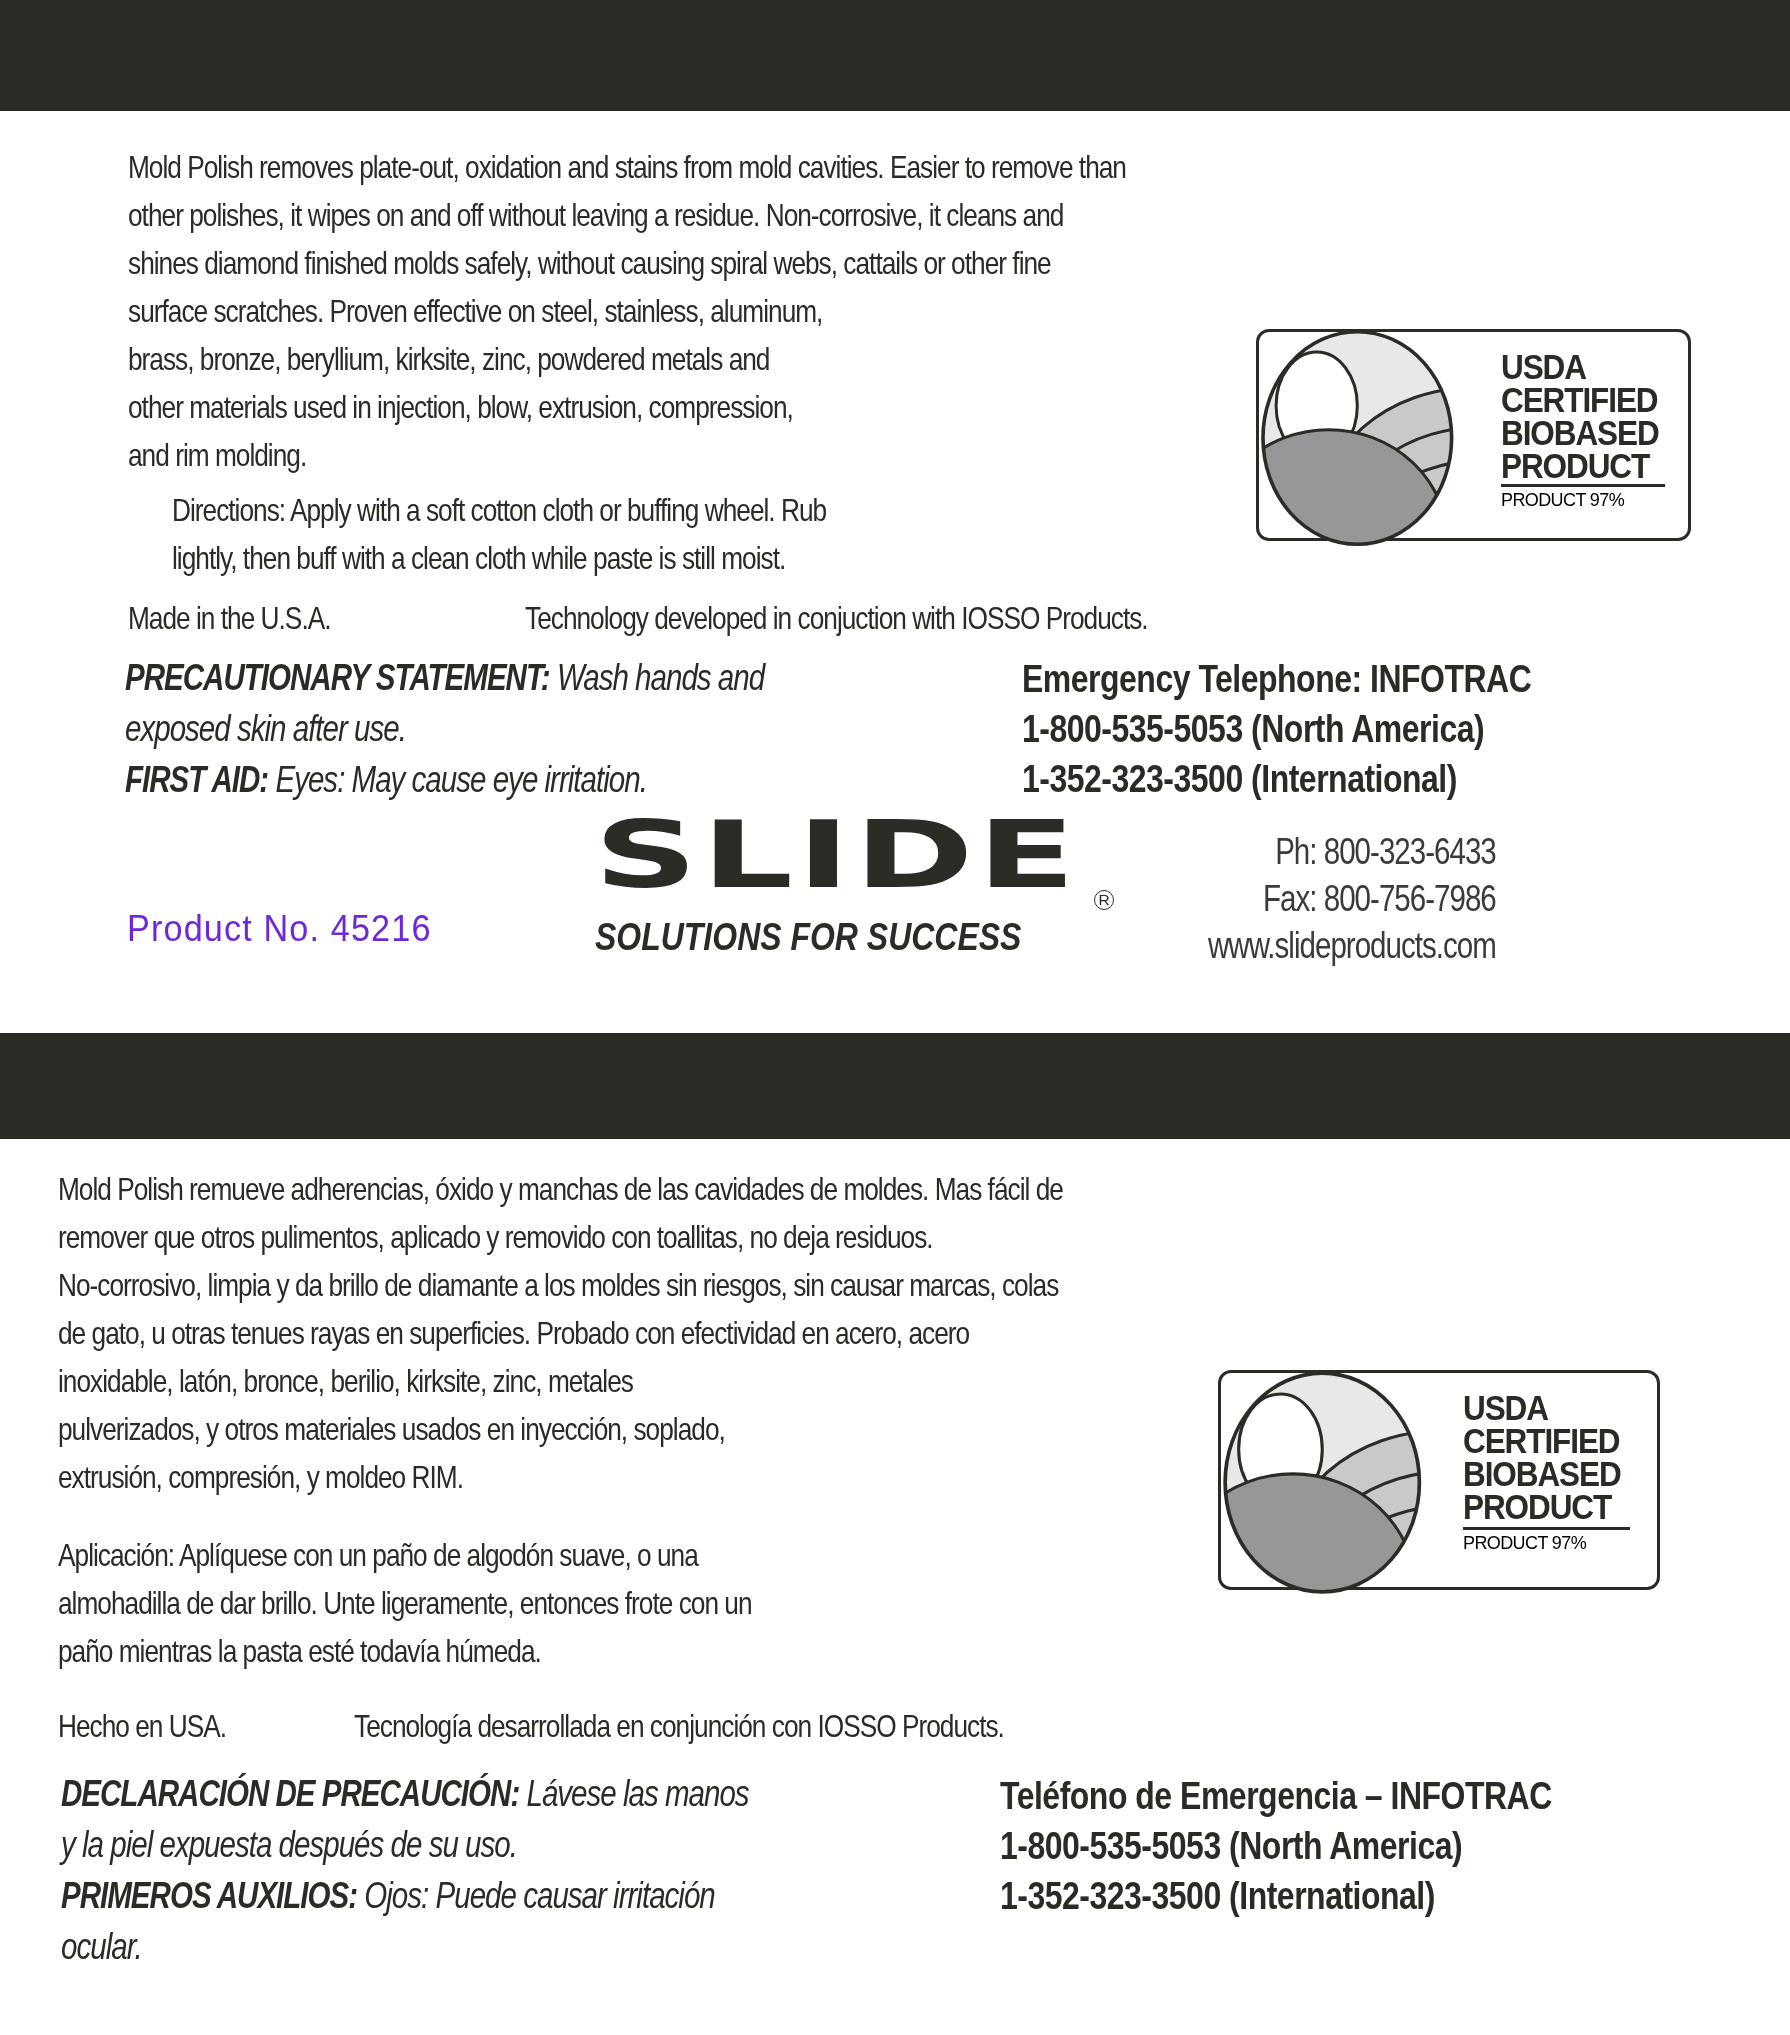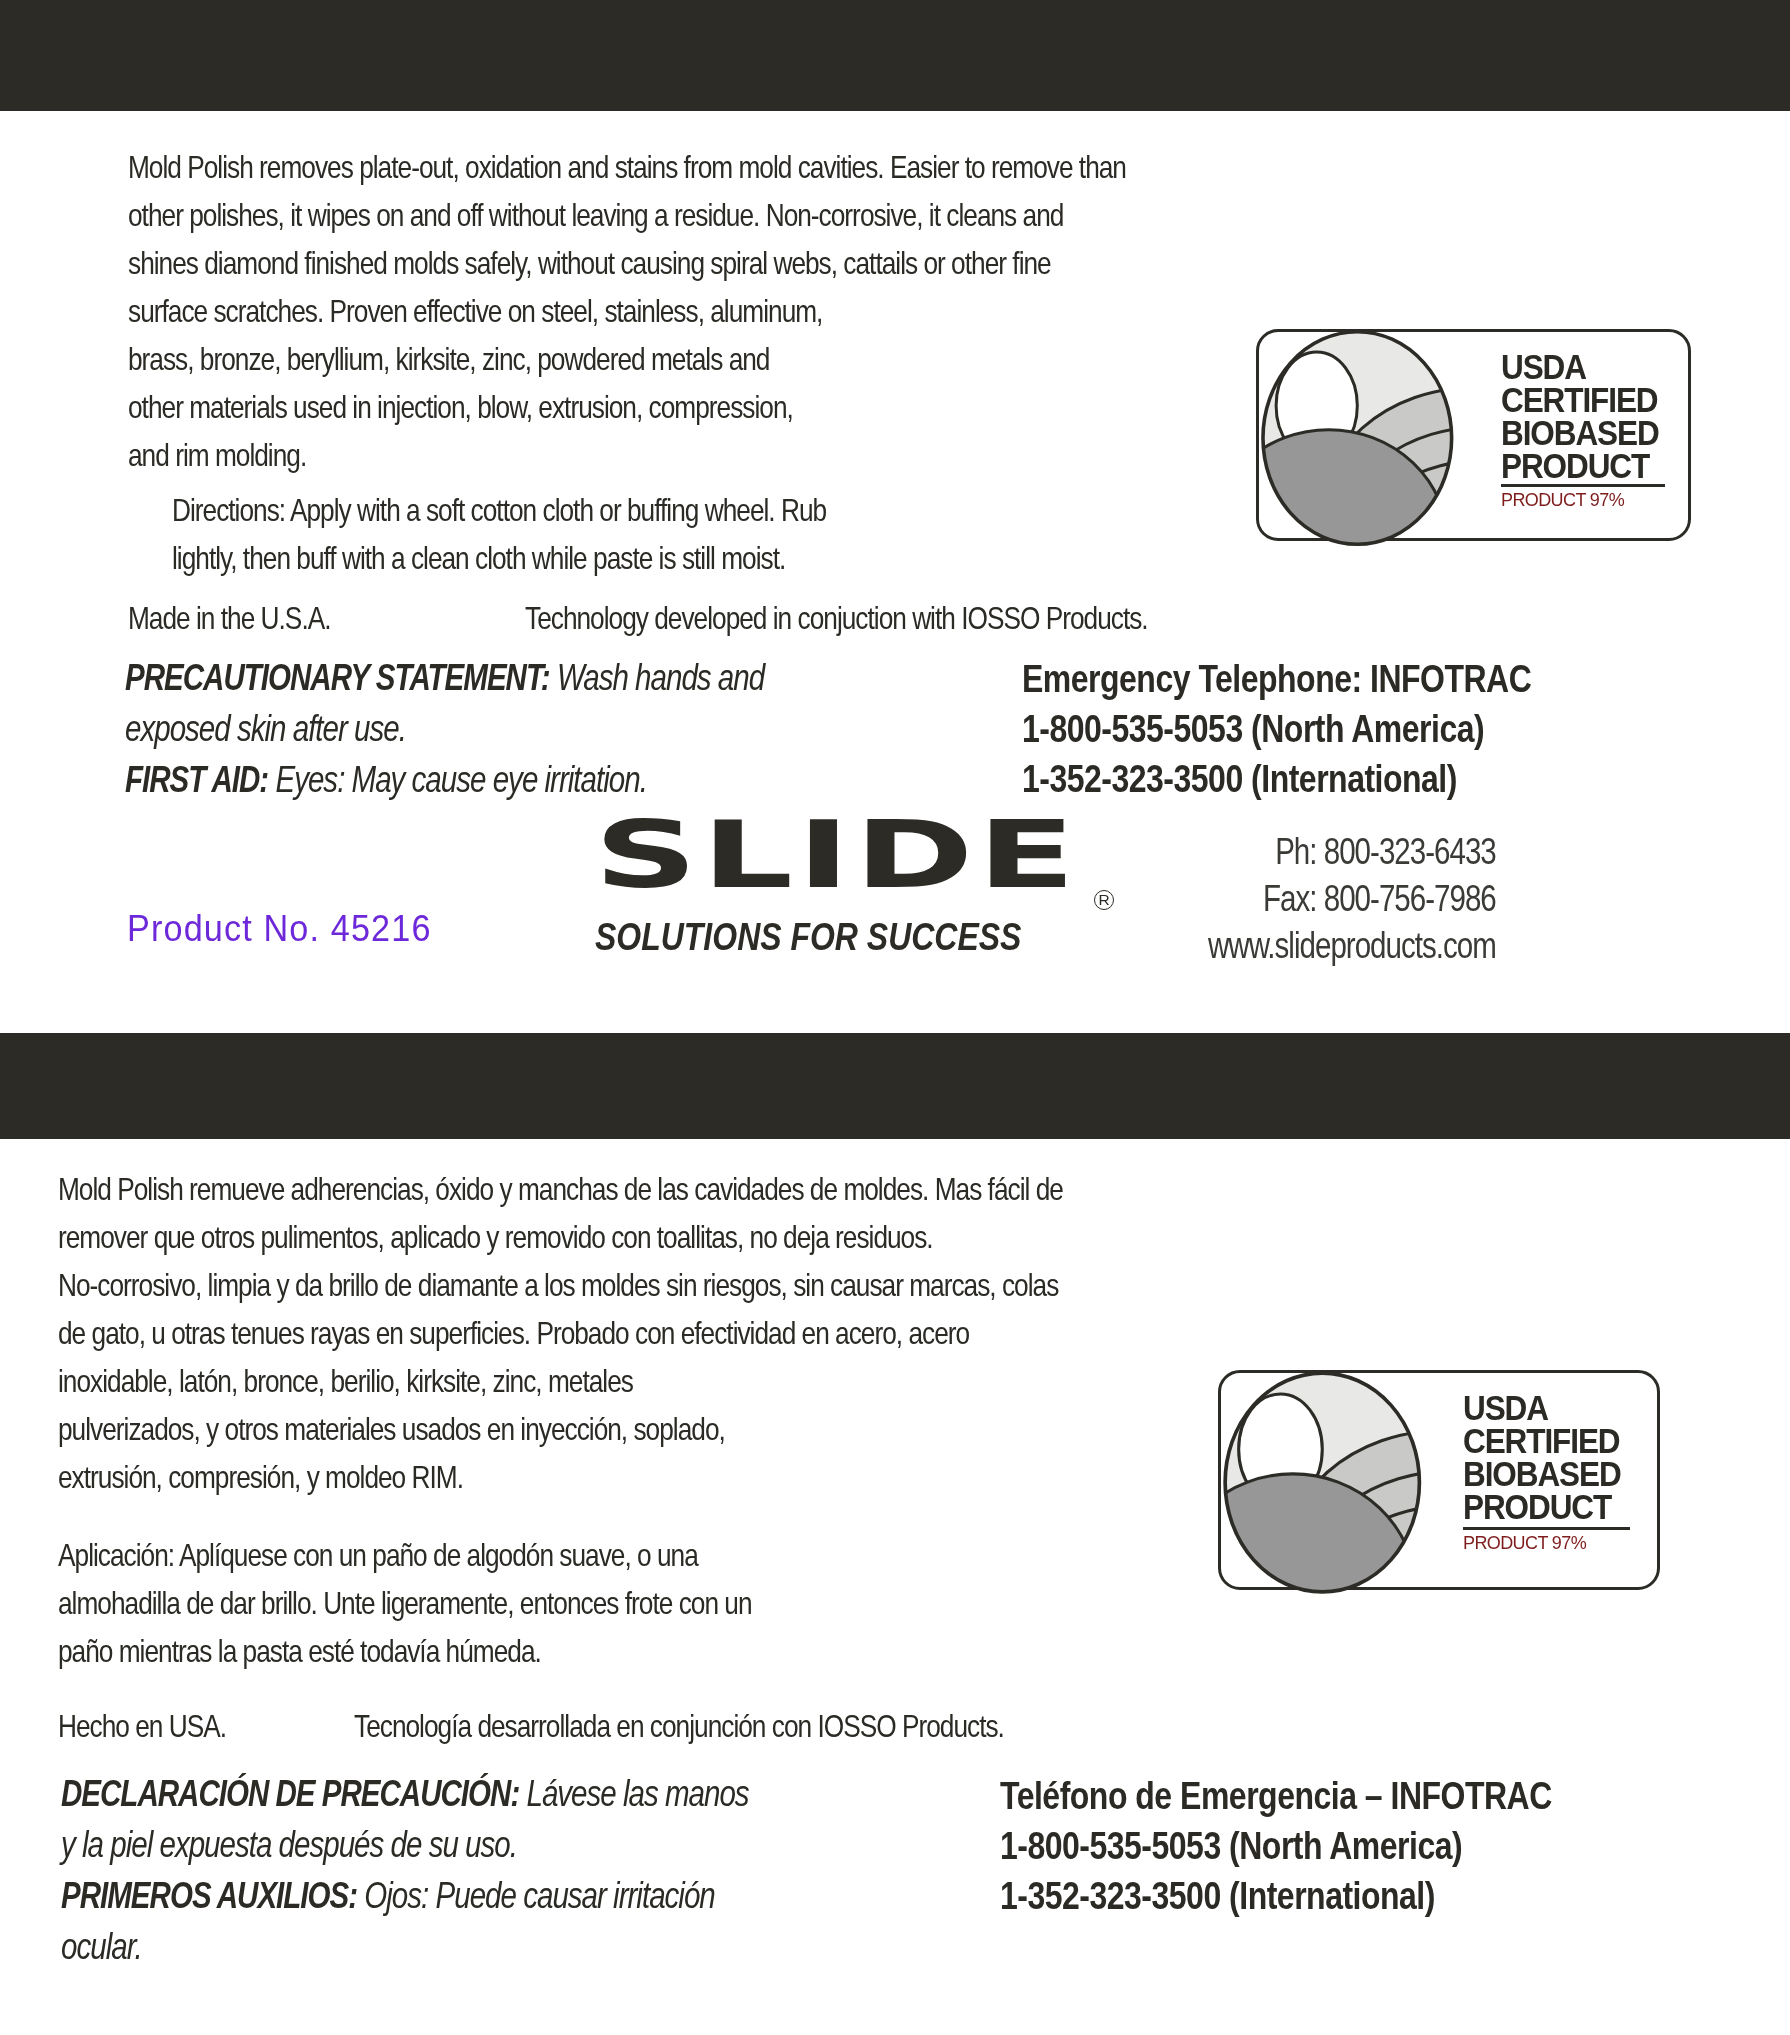--- a/index.html
+++ b/index.html
@@ -7,24 +7,24 @@
          font-family: "Liberation Sans", "DejaVu Sans", sans-serif; color: #2b2a25; }
   .bar { position: absolute; left: 0; width: 1791px; background: #2c2b26; }
   .abs { position: absolute; }
   .body-text { font-size: 32px; line-height: 48px; letter-spacing: -1.2px;
                transform-origin: 0 0; white-space: nowrap; }
   .line { display: block; }
   .condensed { transform: scaleX(0.82); transform-origin: 0 0; display: inline-block; }
   .small-text { font-size: 36px; line-height: 51px; letter-spacing: -1.2px; white-space: nowrap; font-style: italic; }
   .bold { font-weight: bold; }
   .emerg { font-size: 39px; line-height: 50px; font-weight: bold; letter-spacing: -0.6px; white-space: nowrap; }
-  .usda-box { position: absolute; border: 3px solid #2c2b26; border-radius: 22px; background: #fff; box-sizing: border-box; }
+  .usda-box { position: absolute; border: 3px solid #2c2b26; border-radius: 13px; background: #fff; box-sizing: border-box; }
   .usda-text { position: absolute; font-weight: bold; font-size: 35px; line-height: 33px; letter-spacing: -1.2px; color: #2b2a25; white-space: nowrap; }
   .usda-rule { position: absolute; height: 3px; background: #2c2b26; }
-  .usda-pct { position: absolute; font-size: 18px; color: #7f1d1d; white-space: nowrap; letter-spacing: -0.6px; }
+  .usda-pct { position: absolute; font-size: 18px; color: #000000; white-space: nowrap; letter-spacing: -0.6px; }
   .slide-word { font-family: "DejaVu Sans", sans-serif; font-weight: bold; font-size: 137px; letter-spacing: 3.6px; line-height: 1; color: #2c2b26; white-space: nowrap; }
   .tagline { font-weight: bold; font-style: italic; font-size: 39px; letter-spacing: 0px; white-space: nowrap; color: #2c2b26; }
   .reg { font-size: 15.5px; border: 1.8px solid #2c2b26; border-radius: 50%; width: 18px; height: 18px; line-height: 18px; text-align: center; }
   .contact { font-size: 36px; line-height: 47px; letter-spacing: -1.2px; white-space: nowrap; color: #3a3a36; }
   .prodno { font-size: 36px; letter-spacing: 1.2px; color: #6d28d9; white-space: nowrap; }
 </style>
 </head>
 <body>
 
 <div class="bar" style="top:0; height:111px;"></div>

